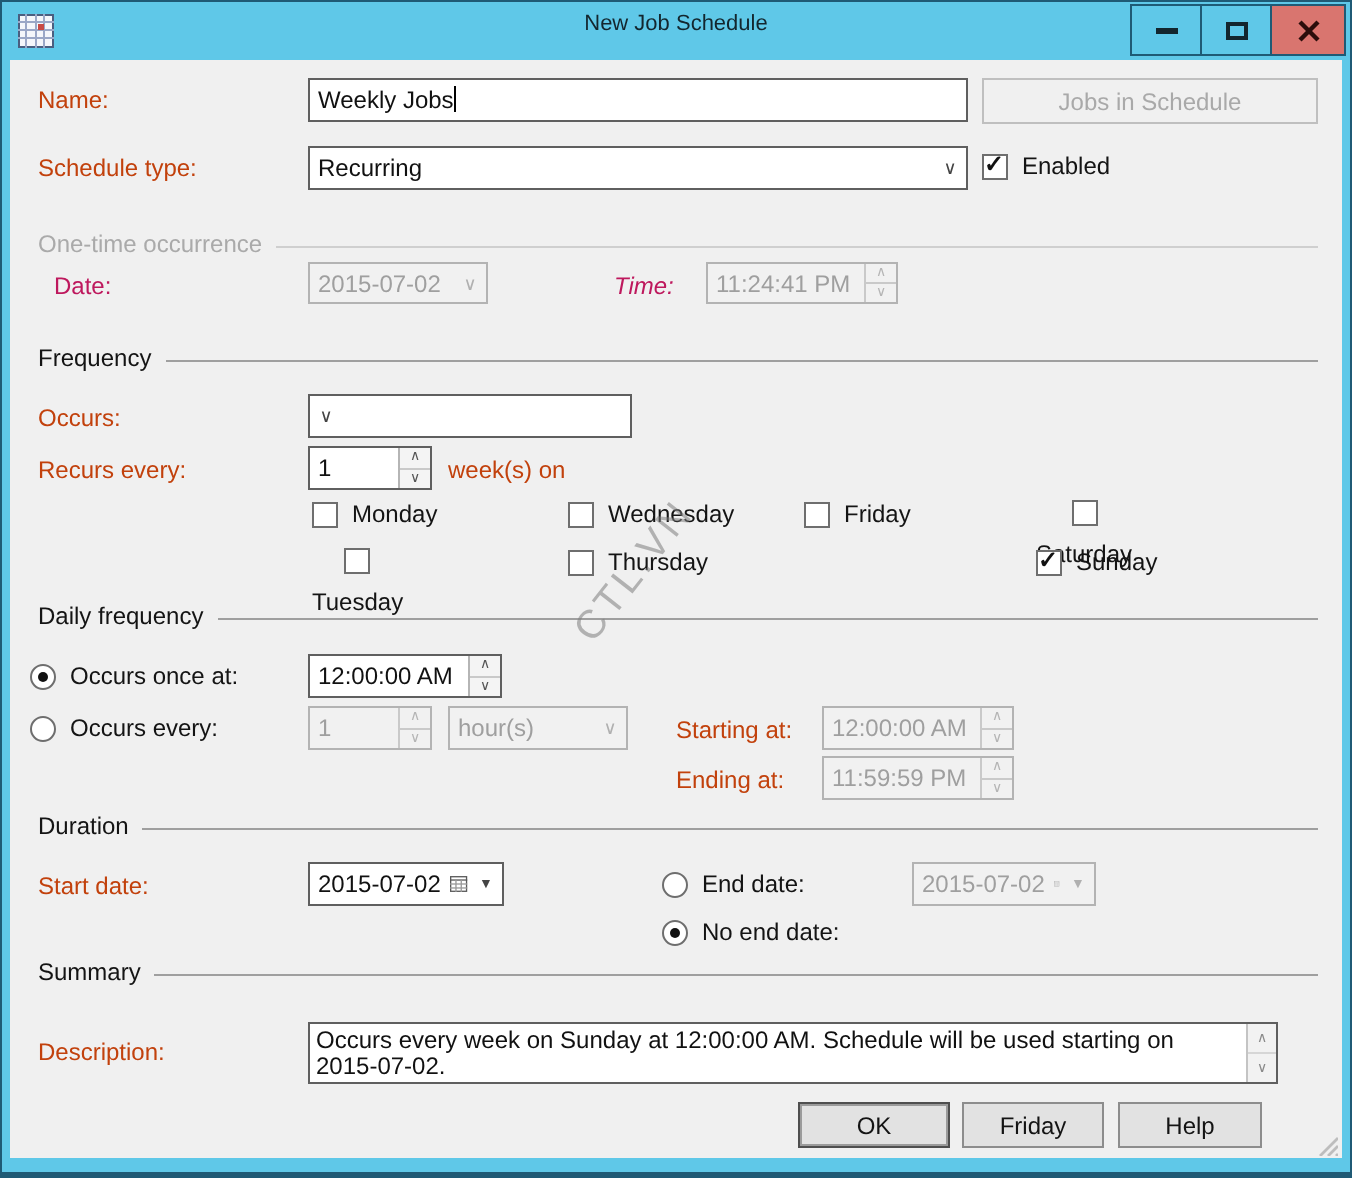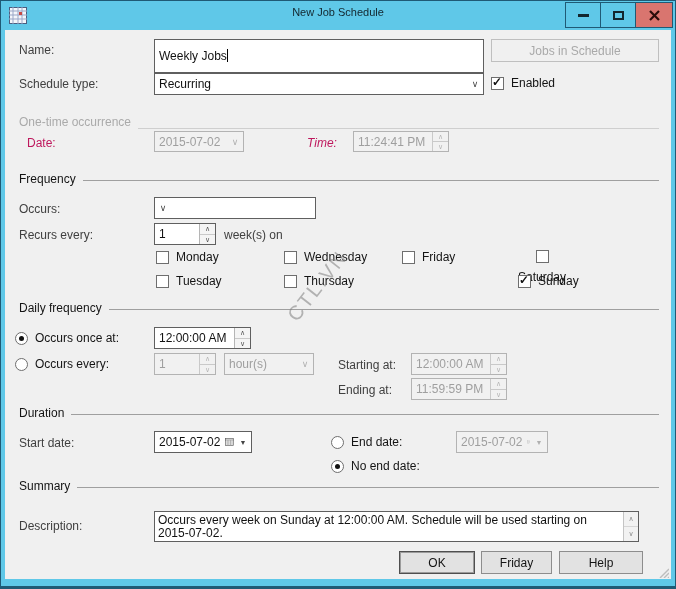--- a/index.html
+++ b/index.html
@@ -15,21 +15,21 @@
   .title { position:absolute; left:0; right:0; top:5px; text-align:center; font-size:11px; color:#13262e; }
   .app-icon { position:absolute; left:8px; top:6px; width:18px; height:17px; }
   .winbtns { position:absolute; right:2px; top:1px; display:flex; }
   .wbtn { width:36px; height:26px; border:1px solid #1f5a75; margin-left:-1px;
           display:flex; align-items:center; justify-content:center; }
   .wbtn.close { background:#d9756f; width:38px; }
   .mini-bar { width:11px; height:3px; background:#13262e; }
   .maxi-box { width:11px; height:9px; border:2px solid #13262e; background:transparent; }
   
   .body { position:absolute; left:4px; top:29px; width:666px; height:549px; background:#f0f0f0; }
-  .lbl { position:absolute; font-size:12px; color:#404040; white-space:nowrap; }
+  .lbl { position:absolute; font-size:12px; color:#c2410c; white-space:nowrap; }
   .lbl.dis { color:#be185d; }
   .sect { position:absolute; display:flex; align-items:center; gap:7px; width:640px; }
   .sect .stitle { font-size:12px; color:#141414; white-space:nowrap; }
   .sect .rule { flex:1; height:1px; background:#9f9f9f; margin-top:2px; }
   .sect.dis .stitle { color:#aaaaaa; }
   .sect.dis .rule { background:#cfcfcf; }
   
   .field { position:absolute; background:#ffffff; border:1px solid #5f5f5f;
            font-size:12px; color:#111; display:flex; align-items:center; overflow:hidden; }
   .field .val { padding:0 4px; flex:1; white-space:nowrap; }
@@ -103,38 +103,38 @@
         </svg>
       </div>
     </div>
   </div>
 
   <div class="body">
 
     <div class="watermark">CTL.VN</div>
 
     <div class="lbl" style="left:14px; top:13px;">Name:</div>
-    <div class="field" style="left:149px; top:9px; width:330px; height:34px;">
+    <div class="field" style="left:149px; top:9px; width:330px; height:22px;">
       <span class="val"><span>Weekly Jobs</span><span class="caret"></span></span>
     </div>
     <div class="btn dis" style="left:486px; top:9px; width:168px;">Jobs in Schedule</div>
 
     <div class="lbl" style="left:14px; top:47px;">Schedule type:</div>
     <div class="field" style="left:149px; top:43px; width:330px; height:22px;">
       <span class="val">Recurring</span>
       <span class="combo-arrow">∨</span>
     </div>
     <div class="ck-row" style="left:486px; top:46px;">
       <span class="cb checked">
           <span class="mark">✓</span>
         </span>
       <span>Enabled</span>
     </div>
 
-    <div class="sect dis" style="left:14px; top:85px;align-items:flex-end;">
+    <div class="sect dis" style="left:14px; top:85px;">
       <span class="stitle">One-time occurrence</span>
         <span class="rule"></span>
     </div>
     <div class="lbl dis" style="left:22px; top:106px;">Date:</div>
     <div class="field dis" style="left:149px; top:101px; width:90px; height:21px;">
       <span class="val">2015-07-02</span>
       <span class="combo-arrow">∨</span>
     </div>
     <div class="lbl dis" style="left:302px; top:106px;font-style:italic;">Time:</div>
     <div class="field dis" style="left:348px; top:101px; width:96px; height:21px;">
@@ -160,21 +160,21 @@
           <span>∧</span>
           <span>∨</span>
         </span>
     </div>
     <div class="lbl" style="left:219px; top:198px;">week(s) on</div>
 
     <div class="ck-row" style="left:151px; top:220px;">
       <span class="cb"></span>
       <span>Monday</span>
     </div>
-    <div class="ck-row" style="left:151px; top:244px;">
+    <div class="ck-row" style="left:151px; top:244px;flex-direction:column;">
       <span class="cb"></span>
       <span>Tuesday</span>
     </div>
     <div class="ck-row" style="left:279px; top:220px;">
       <span class="cb"></span>
       <span>Wednesday</span>
     </div>
     <div class="ck-row" style="left:279px; top:244px;">
       <span class="cb"></span>
       <span>Thursday</span>
@@ -291,21 +291,21 @@
     <div class="descbox" style="left:149px; top:481px; width:485px; height:31px;">
       <div class="txt">Occurs every week on Sunday at 12:00:00 AM. Schedule will be used starting on 2015-07-02.</div>
       <div class="vscroll">
         <span>∧</span>
         <span>∨</span>
       </div>
     </div>
 
     <div class="btn focused" style="left:394px; top:521px; width:76px;">OK</div>
     <div class="btn" style="left:476px; top:521px; width:71px;">Friday</div>
-    <div class="btn" style="left:554px; top:521px; width:84px;">Help</div>
+    <div class="btn" style="left:554px; top:521px; width:72px;">Help</div>
 
     <svg class="grip" width="12" height="12" viewBox="0 0 12 12">
       <line x1="3" y1="12" x2="12" y2="3" stroke="#bdbdbd" stroke-width="1.4"></line>
       <line x1="7" y1="12" x2="12" y2="7" stroke="#bdbdbd" stroke-width="1.4"></line>
       <line x1="11" y1="12" x2="12" y2="11" stroke="#bdbdbd" stroke-width="1.4"></line>
     </svg>
   </div>
 </div>
 
 </body></html>

